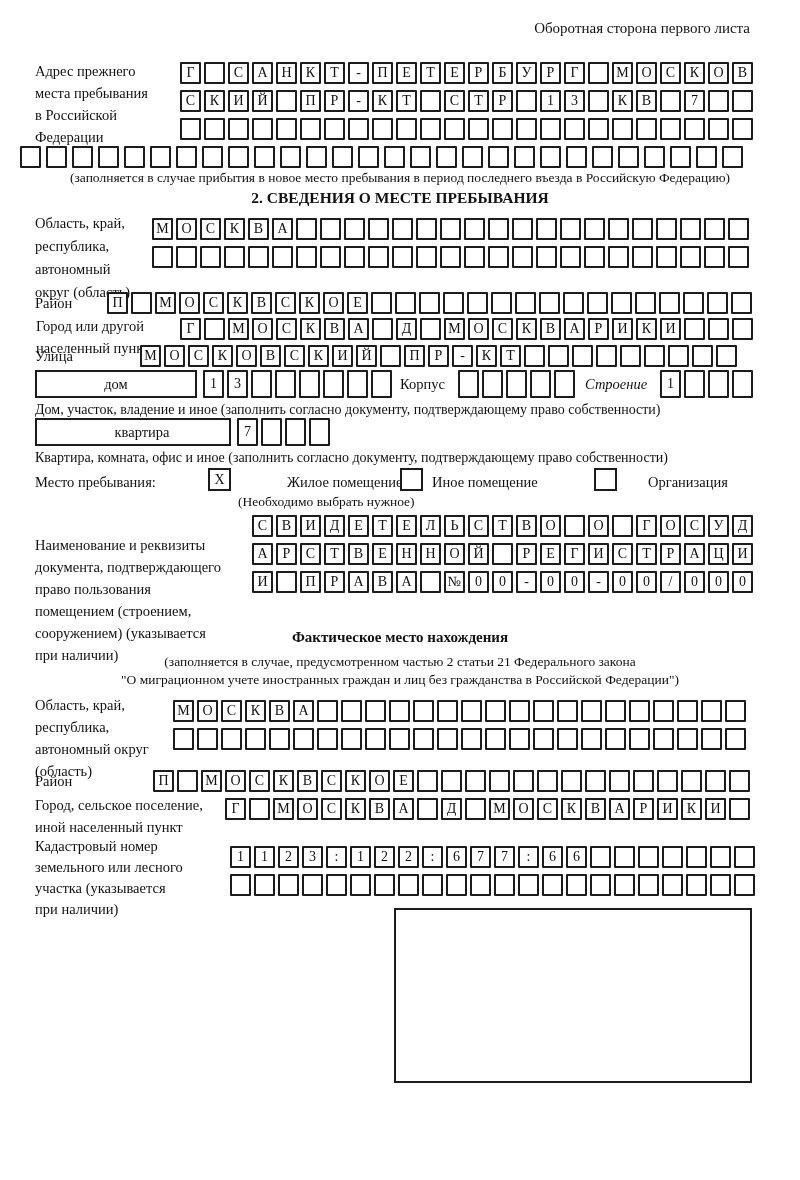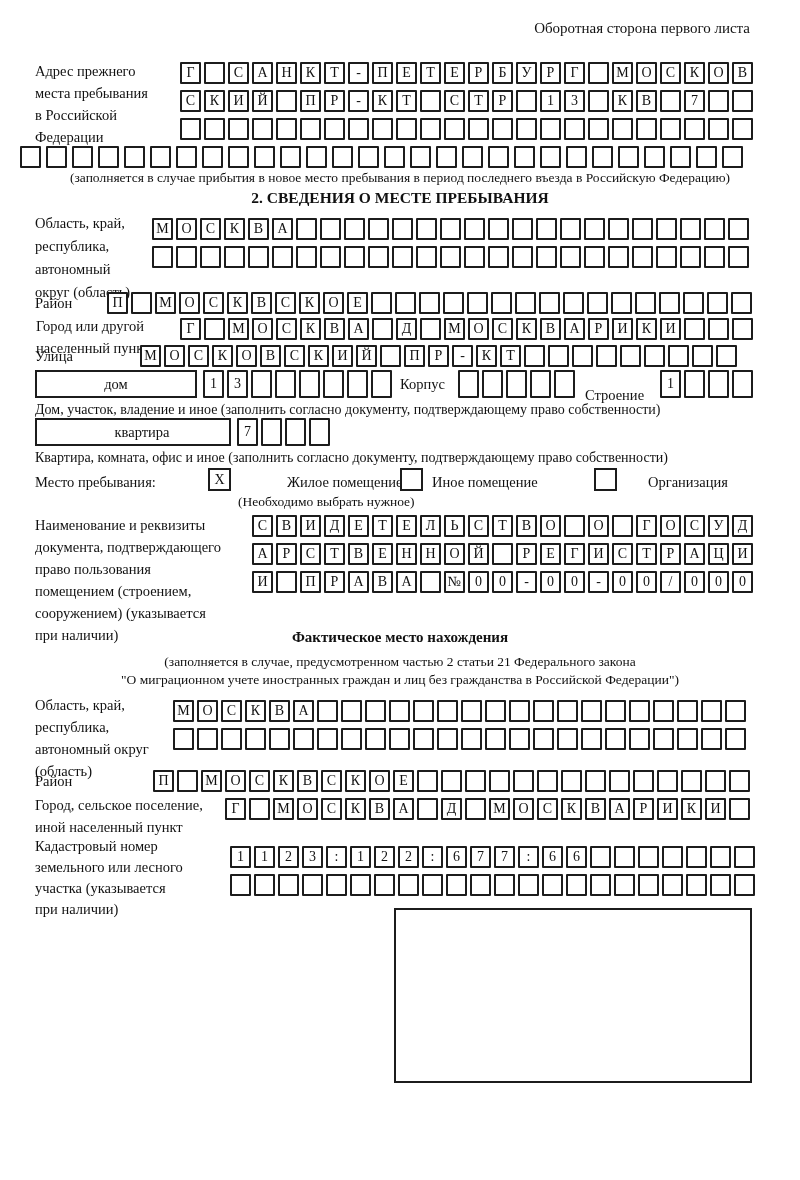--- a/index.html
+++ b/index.html
@@ -49,36 +49,36 @@
 республика,
 автономный
 округ (область)</div>
   <div class="abs lbl" style="left:35px;top:292px;">Район</div>
   <div class="abs lbl" style="left:36px;top:315px;">Город или другой
 населенный пункт</div>
   <div class="abs lbl" style="left:35px;top:345px;">Улица</div>
 
   <div class="abs fieldbox" style="left:35px;top:370px;width:162px;">дом</div>
   <div class="abs lbl" style="left:400px;top:373px;">Корпус</div>
-  <div class="abs lbl" style="left:585px;top:384px;">Строение</div>
+  <div class="abs lbl" style="left:585px;top:373px;font-style:italic;">Строение</div>
   <div class="abs note" style="left:35px;top:402px;font-size:14px;">Дом, участок, владение и иное (заполнить согласно документу, подтверждающему право собственности)</div>
 
   <div class="abs fieldbox" style="left:35px;top:418px;width:196px;padding-left:18px;">квартира</div>
   <div class="abs note" style="left:35px;top:450px;font-size:14px;">Квартира, комната, офис и иное (заполнить согласно документу, подтверждающему право собственности)</div>
 
   <div class="abs lbl" style="left:35px;top:471px;">Место пребывания:</div>
   <div class="abs checkbox" style="left:208px;top:468px;">X</div>
   <div class="abs lbl" style="left:242px;top:471px;margin-left:45px;">Жилое помещение</div>
   <div class="abs checkbox" style="left:400px;top:468px;"></div>
   <div class="abs lbl" style="left:432px;top:471px;">Иное помещение</div>
   <div class="abs checkbox" style="left:594px;top:468px;"></div>
   <div class="abs lbl" style="left:648px;top:471px;">Организация</div>
   <div class="abs note" style="left:238px;top:494px;width:240px;">(Необходимо выбрать нужное)</div>
 
-  <div class="abs lbl" style="left:35px;top:514px;">Наименование и реквизиты
+  <div class="abs lbl" style="left:35px;top:534px;">Наименование и реквизиты
 документа, подтверждающего
 право пользования
 помещением (строением,
 сооружением) (указывается
 при наличии)</div>
 
   <div class="abs title center" style="top:629px;font-size:15px;">Фактическое место нахождения</div>
   <div class="abs note center" style="top:654px;">(заполняется в случае, предусмотренном частью 2 статьи 21 Федерального закона</div>
   <div class="abs note center" style="top:672px;">"О миграционном учете иностранных граждан и лиц без гражданства в Российской Федерации")</div>
 

